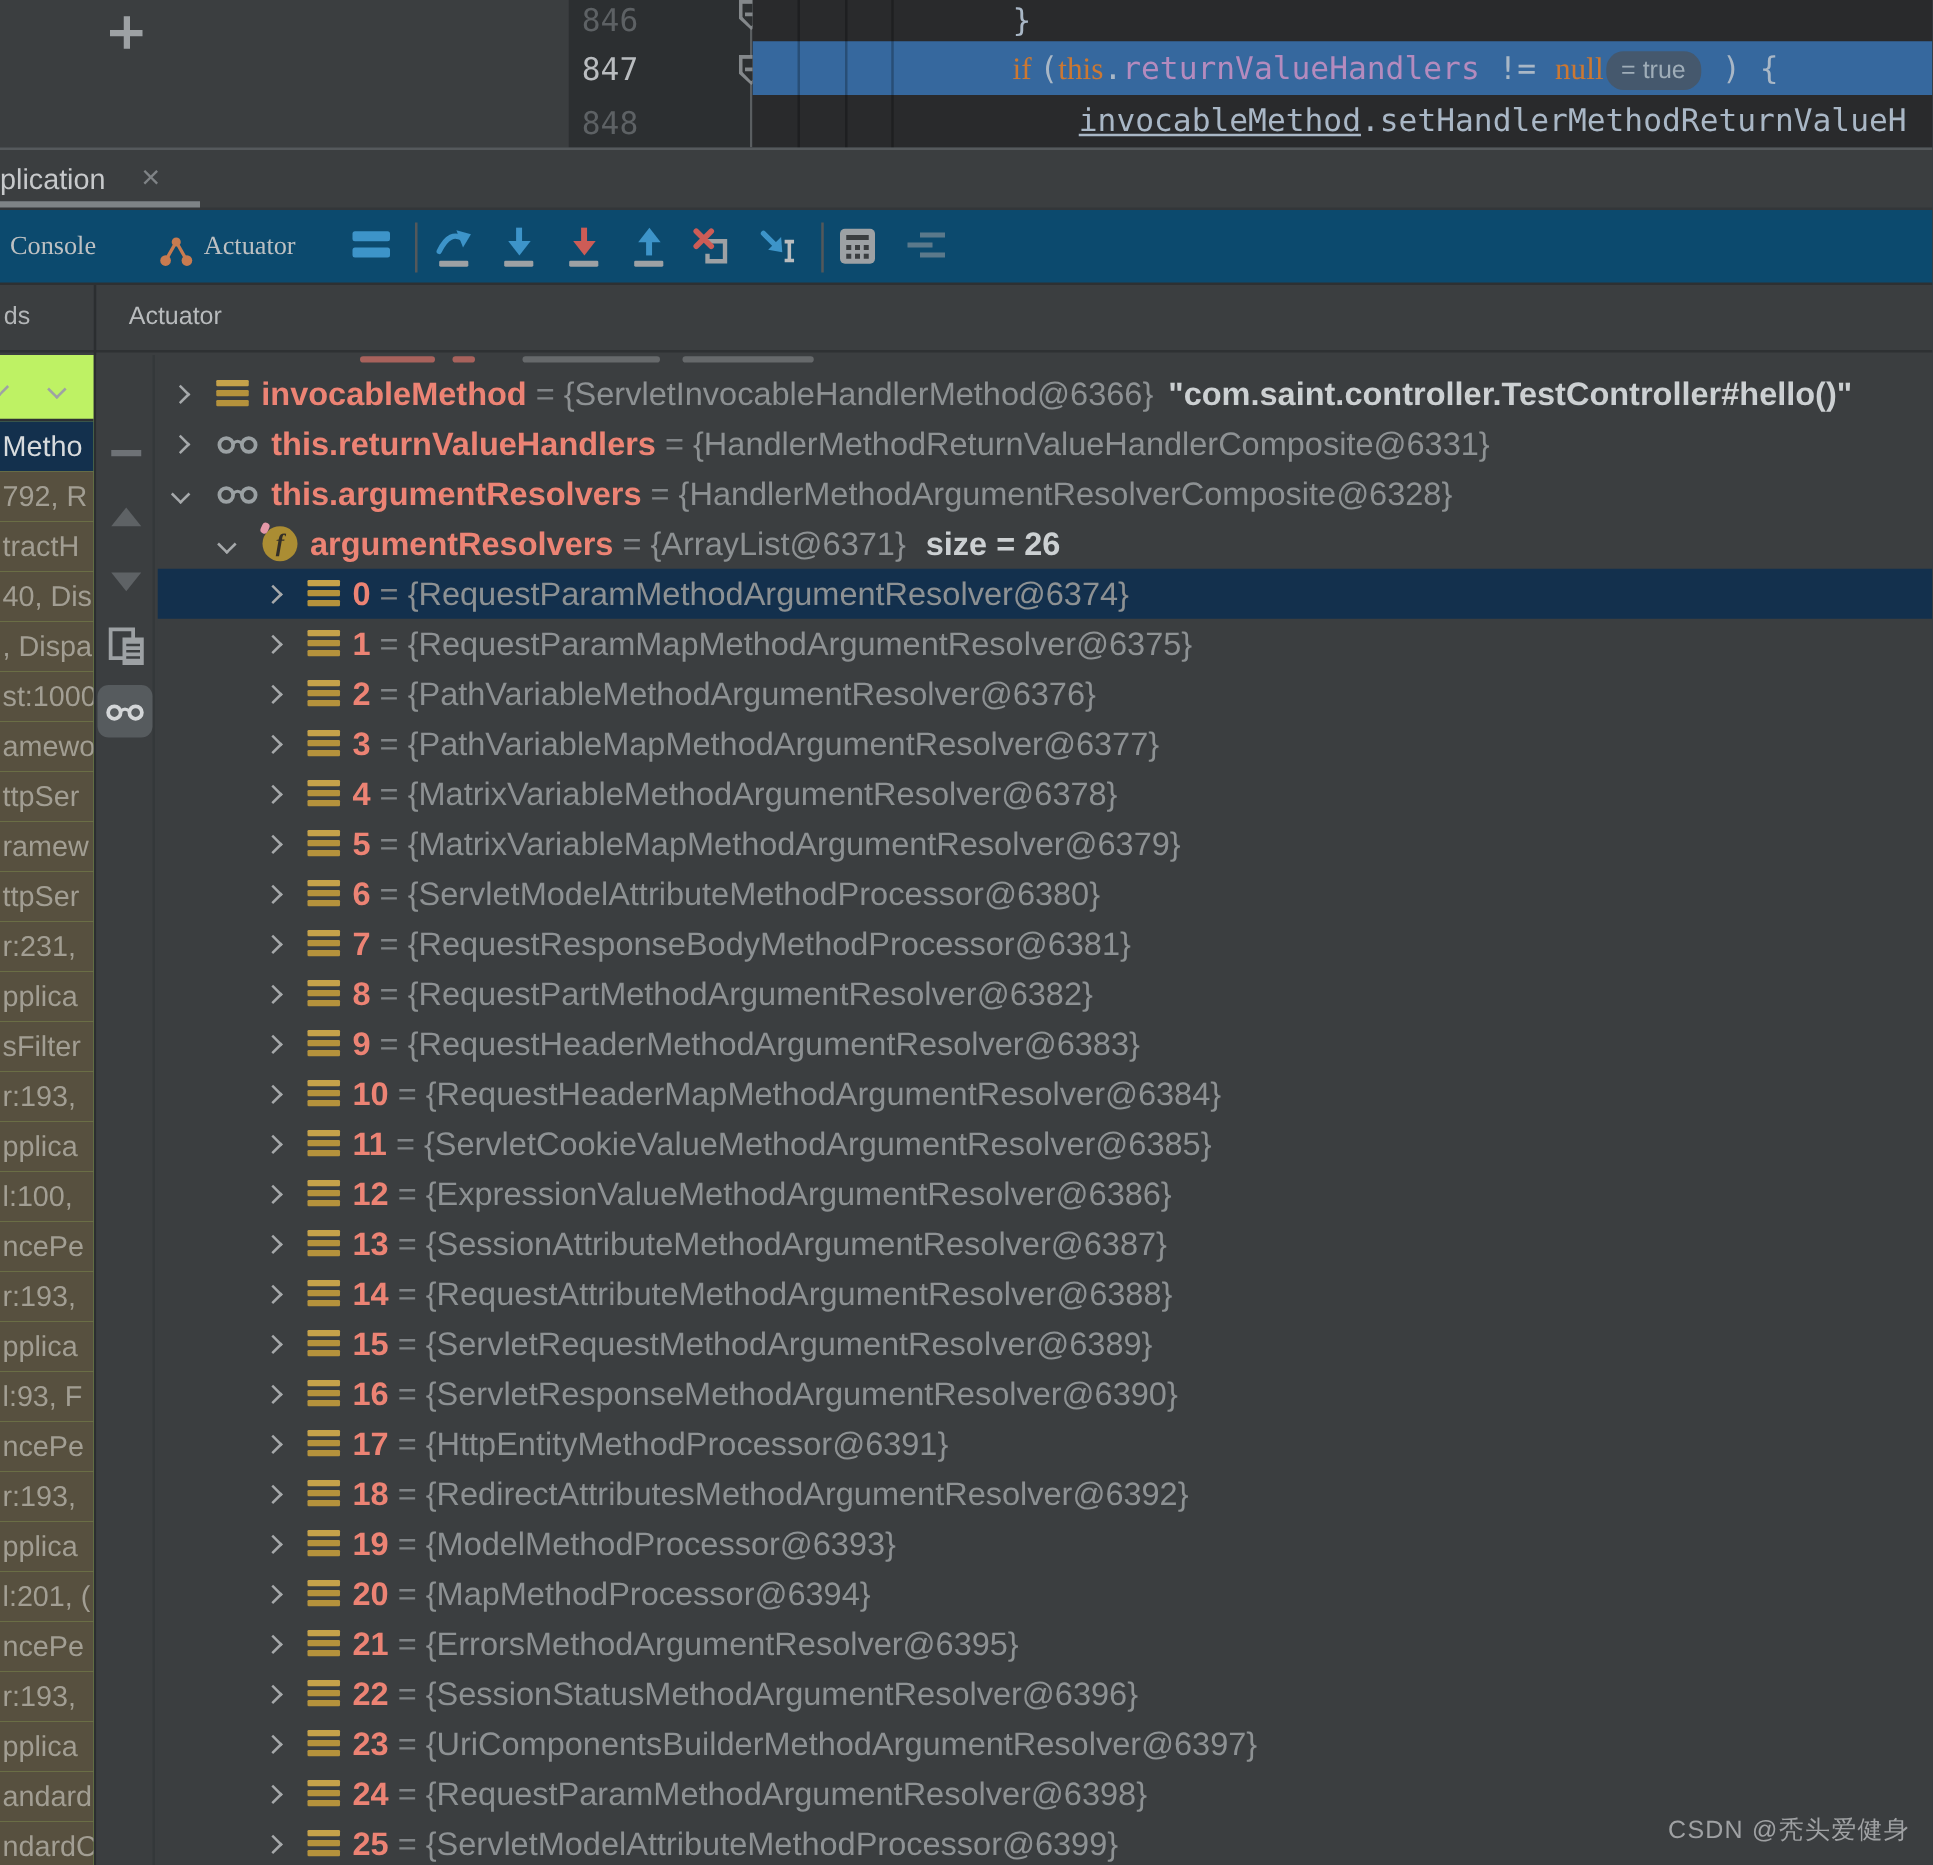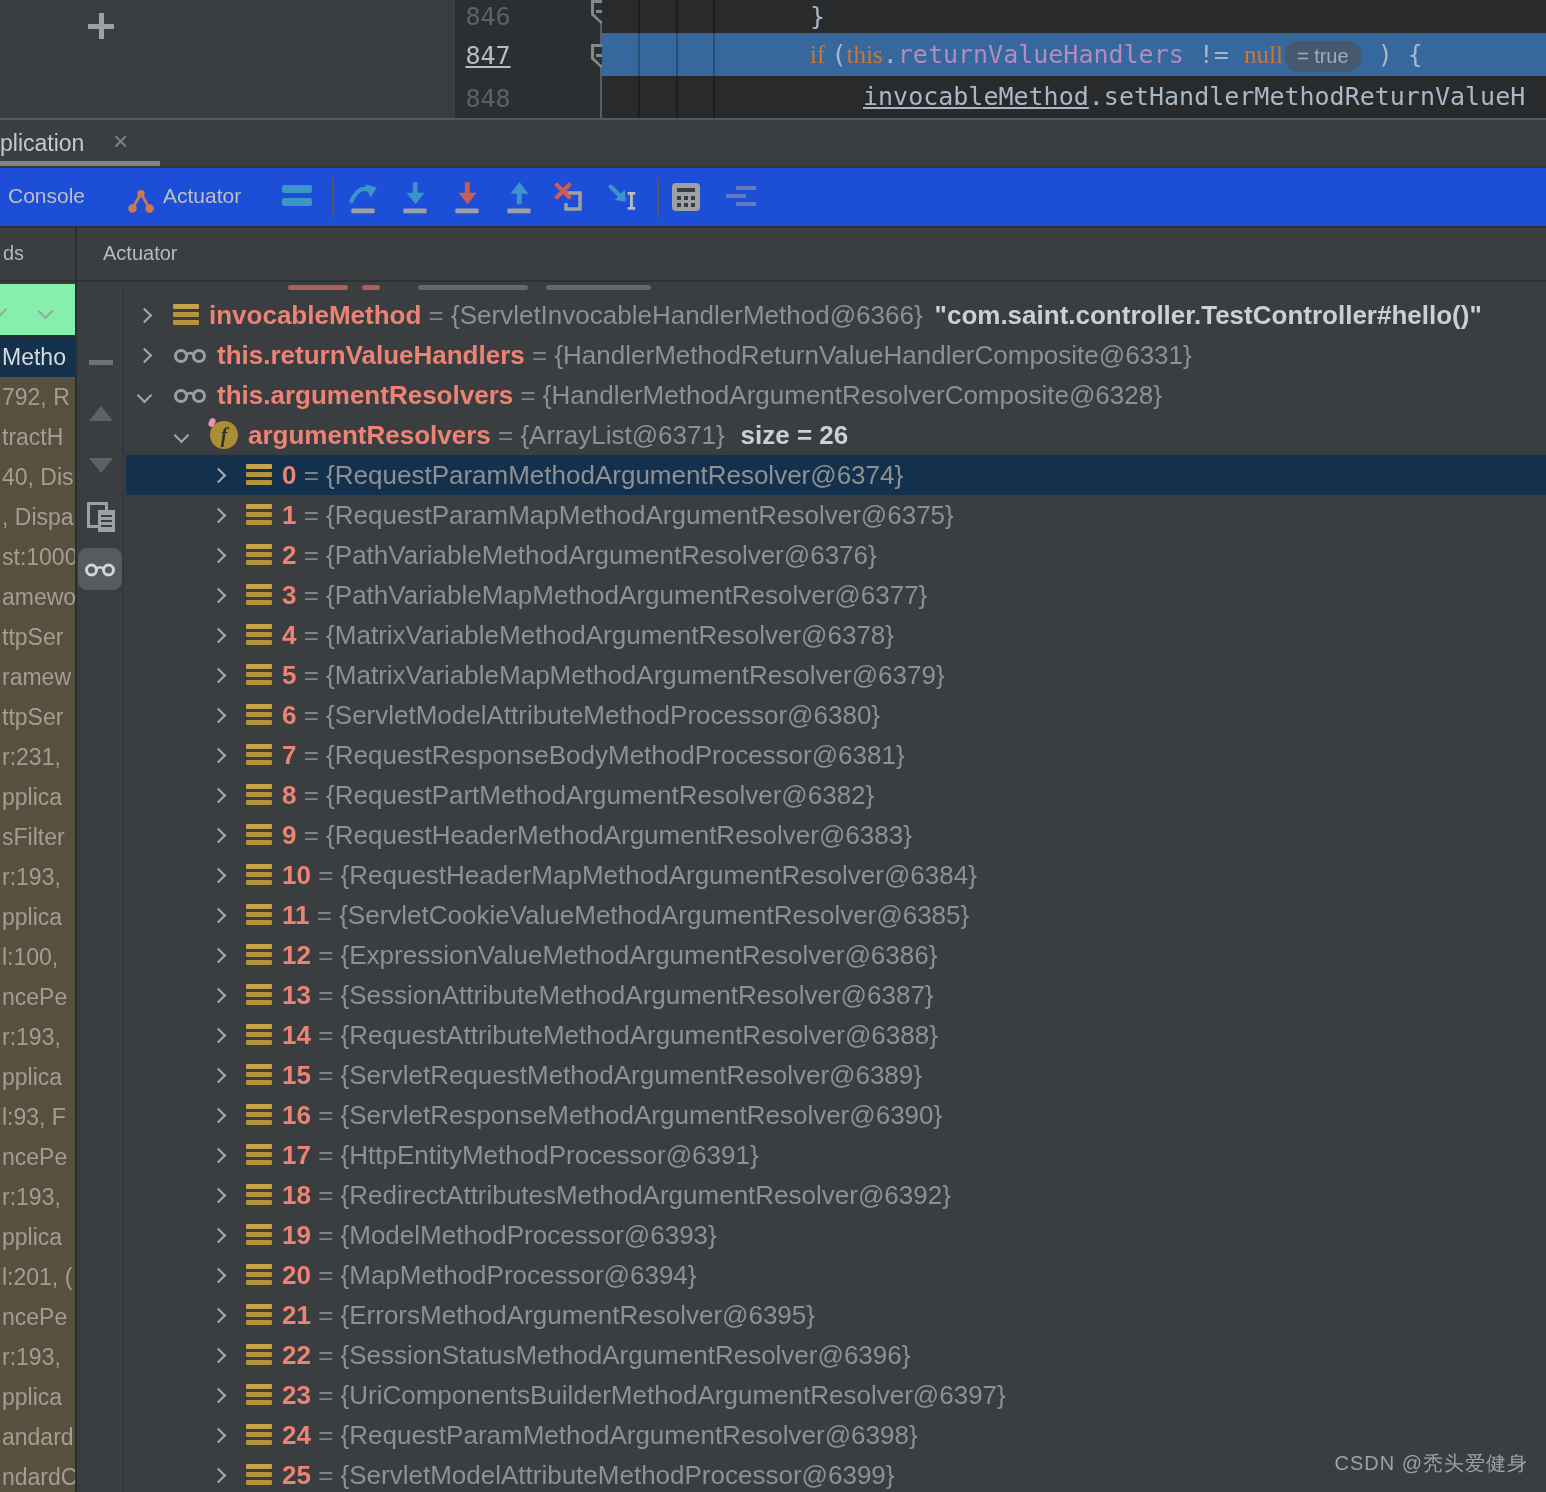--- a/index.html
+++ b/index.html
@@ -35,42 +35,42 @@
   .editor-sep { position:absolute; left:0; top:118px; width:1546px; height:2px; background:#55595c; }
 
   
   .tab-row { position:absolute; left:0; top:120px; width:1546px; height:48px; background:#3b3e40; }
   .tab-title { position:absolute; left:0; top:10px; font-size:23px; color:#c7c9cb; }
   .tab-close { position:absolute; left:113px; top:6px; font-size:26px; color:#7f8386; }
   .tab-indicator { position:absolute; left:0; top:41px; width:160px; height:6px; background:#7e8386; }
   .tab-row-border { position:absolute; left:0; top:166px; width:1546px; height:2px; background:#333639; }
 
   
-  .toolbar-row { position:absolute; left:0; top:168px; width:1546px; height:60px; background:#1d4ed8; border-bottom:2px solid #2d3032; }
+  .toolbar-row { position:absolute; left:0; top:168px; width:1546px; height:60px; background:#0c4a6e; border-bottom:2px solid #2d3032;font-family:Liberation Serif, serif; }
   .tb-label { position:absolute; top:16px; font-size:21px; color:#bdc0c2; }
   .tb-sep { position:absolute; top:10px; width:2px; height:40px; background:#54585a; }
   .tb-icon { position:absolute; top:12px; width:32px; height:36px; }
   .bars2 i { position:absolute; left:0; width:30px; height:8px; border-radius:2px; background:#3d94c9; }
   .bars2 i:nth-child(1){ top:5px; } .bars2 i:nth-child(2){ top:18px; }
   .calc { position:absolute; top:15px; width:28px; height:28px; background:#9da1a4; border-radius:4px; }
   .calc::before { content:""; position:absolute; left:5px; top:5px; width:18px; height:4px; background:#3b3e40; }
   .calc::after { content:""; position:absolute; left:5px; top:13px; width:4px; height:4px; background:#3b3e40;
                  box-shadow:7px 0 #3b3e40,14px 0 #3b3e40,0 7px #3b3e40,7px 7px #3b3e40,14px 7px #3b3e40; }
   .lay { position:absolute; top:18px; width:30px; height:24px; opacity:.55; }
   .lay i { position:absolute; height:4px; background:#9da1a4; }
   .lay i:nth-child(1){ left:10px; top:0; width:20px; }
   .lay i:nth-child(2){ left:0; top:8px; width:20px; }
   .lay i:nth-child(3){ left:10px; top:16px; width:20px; }
 
   
   .headers-row { position:absolute; left:0; top:228px; width:1546px; height:54px; background:#3b3e40; border-bottom:2px solid #2e3133; }
   .hdr { position:absolute; top:14px; font-size:20px; color:#b3b6b8; }
 
   
-  .frames-panel { position:absolute; left:0; top:284px; width:75px; height:1208px; background:#86efac; overflow:hidden; }
+  .frames-panel { position:absolute; left:0; top:284px; width:75px; height:1208px; background:#bef264; overflow:hidden; }
   .frames-dd { position:relative; height:53px; border-bottom:2px solid #2e3133; }
   .chev { display:inline-block; width:11px; height:11px; border:solid #9ea2a4; border-width:0 2.5px 2.5px 0; }
   .chev.down { transform:rotate(45deg); }
   .chev.right { transform:rotate(-45deg); }
   .frames-list .frow { height:40px; line-height:40px; font-size:23px; color:#a29e93; background:#57503f; white-space:nowrap; padding-left:2px; }
   .frames-list .frow.selected { background:#13304d; color:#d8dbdd; }
   .v-div-frames { position:absolute; left:75px; top:228px; width:2px; height:1264px; background:#2b2e30; }
 
   
   .watch-strip { position:absolute; left:77px; top:284px; width:47px; height:1208px; background:#3b3e40; border-right:2px solid #34383a; }
@@ -113,21 +113,21 @@
   .watermark { position:absolute; right:18px; top:1450px; font-size:20px; color:#9fa1a3; letter-spacing:1px; }
 </style>
 </head>
 <body>
 
 <div id="root">
 
 
   <div class="gutter">
     <div class="lnum" style="top:2px;">846</div>
-    <div class="lnum cur" style="top:41px;text-decoration:underline;">847</div>
+    <div class="lnum cur" style="top:41px;">847</div>
     <div class="lnum" style="top:84px;">848</div>
     <div class="gutter-line"></div>
 
     <div class="fold" style="left:136px; top:0;">
         <div class="o"></div>
         <div class="i"></div>
         <div class="m"></div>
       </div>
     <div class="fold" style="left:136px; top:44px;">
         <div class="o"></div>

